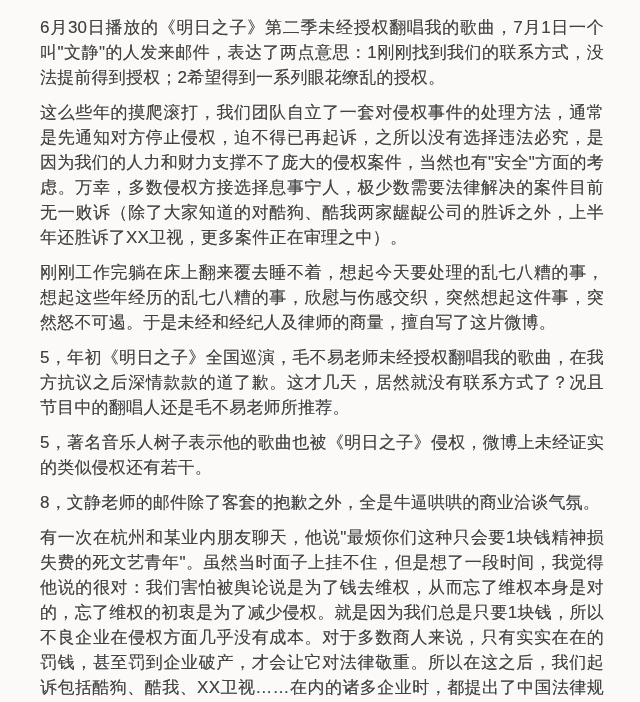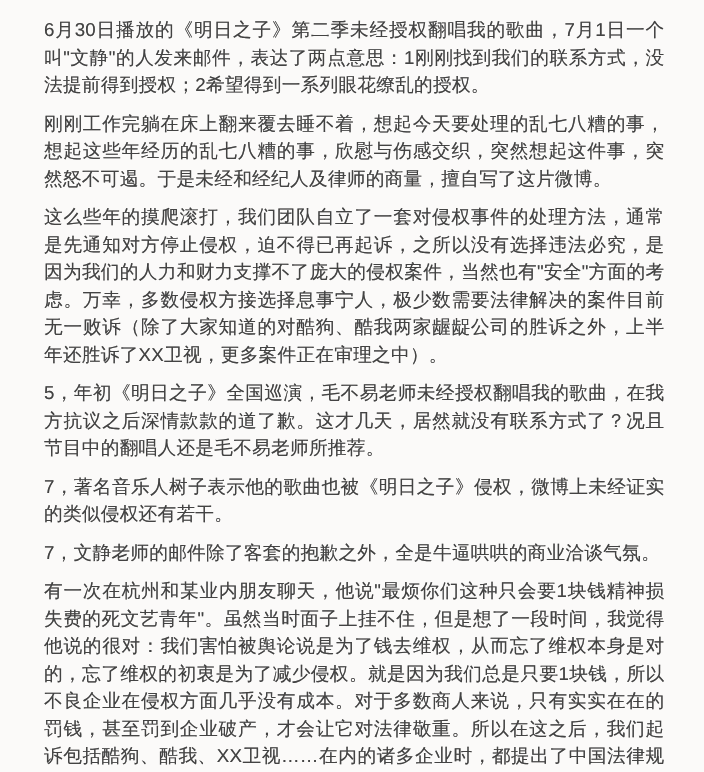--- a/index.html
+++ b/index.html
@@ -32,20 +32,20 @@
   .article p:last-child {
     margin-bottom: 0;
   }
 </style>
 </head>
 <body>
 
 <div class="page">
   <div class="article">
     <p>6月30日播放的《明日之子》第二季未经授权翻唱我的歌曲，7月1日一个叫"文静"的人发来邮件，表达了两点意思：1刚刚找到我们的联系方式，没法提前得到授权；2希望得到一系列眼花缭乱的授权。</p>
+    <p>这么些年的摸爬滚打，我们团队自立了一套对侵权事件的处理方法，通常是先通知对方停止侵权，迫不得已再起诉，之所以没有选择违法必究，是因为我们的人力和财力支撑不了庞大的侵权案件，当然也有"安全"方面的考虑。万幸，多数侵权方接选择息事宁人，极少数需要法律解决的案件目前无一败诉（除了大家知道的对酷狗、酷我两家龌龊公司的胜诉之外，上半年还胜诉了XX卫视，更多案件正在审理之中）。</p>
     <p>刚刚工作完躺在床上翻来覆去睡不着，想起今天要处理的乱七八糟的事，想起这些年经历的乱七八糟的事，欣慰与伤感交织，突然想起这件事，突然怒不可遏。于是未经和经纪人及律师的商量，擅自写了这片微博。</p>
-    <p>这么些年的摸爬滚打，我们团队自立了一套对侵权事件的处理方法，通常是先通知对方停止侵权，迫不得已再起诉，之所以没有选择违法必究，是因为我们的人力和财力支撑不了庞大的侵权案件，当然也有"安全"方面的考虑。万幸，多数侵权方接选择息事宁人，极少数需要法律解决的案件目前无一败诉（除了大家知道的对酷狗、酷我两家龌龊公司的胜诉之外，上半年还胜诉了XX卫视，更多案件正在审理之中）。</p>
     <p>5，年初《明日之子》全国巡演，毛不易老师未经授权翻唱我的歌曲，在我方抗议之后深情款款的道了歉。这才几天，居然就没有联系方式了？况且节目中的翻唱人还是毛不易老师所推荐。</p>
-    <p>7，著名音乐人树子表示他的歌曲也被《明日之子》侵权，微博上未经证实的类似侵权还有若干。</p>
-    <p>7，文静老师的邮件除了客套的抱歉之外，全是牛逼哄哄的商业洽谈气氛。</p>
+    <p>5，著名音乐人树子表示他的歌曲也被《明日之子》侵权，微博上未经证实的类似侵权还有若干。</p>
+    <p>8，文静老师的邮件除了客套的抱歉之外，全是牛逼哄哄的商业洽谈气氛。</p>
     <p>有一次在杭州和某业内朋友聊天，他说"最烦你们这种只会要1块钱精神损失费的死文艺青年"。虽然当时面子上挂不住，但是想了一段时间，我觉得他说的很对：我们害怕被舆论说是为了钱去维权，从而忘了维权本身是对的，忘了维权的初衷是为了减少侵权。就是因为我们总是只要1块钱，所以不良企业在侵权方面几乎没有成本。对于多数商人来说，只有实实在在的罚钱，甚至罚到企业破产，才会让它对法律敬重。所以在这之后，我们起诉包括酷狗、酷我、XX卫视……在内的诸多企业时，都提出了中国法律规定的最高赔偿金额。</p>
   </div>
 </div>
 
 </body></html>

